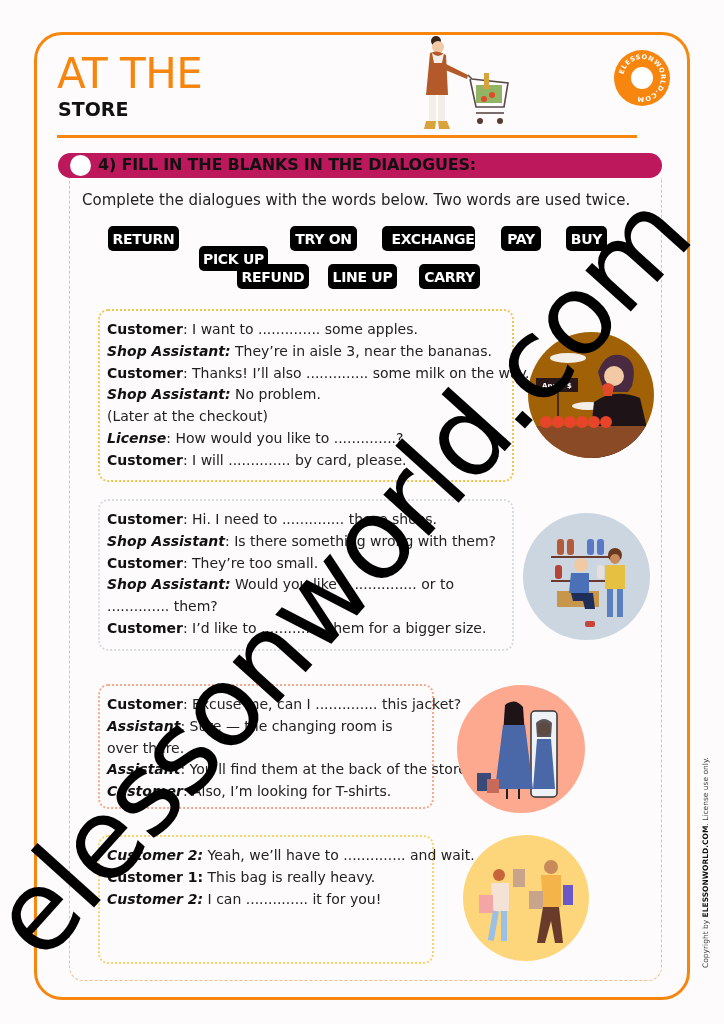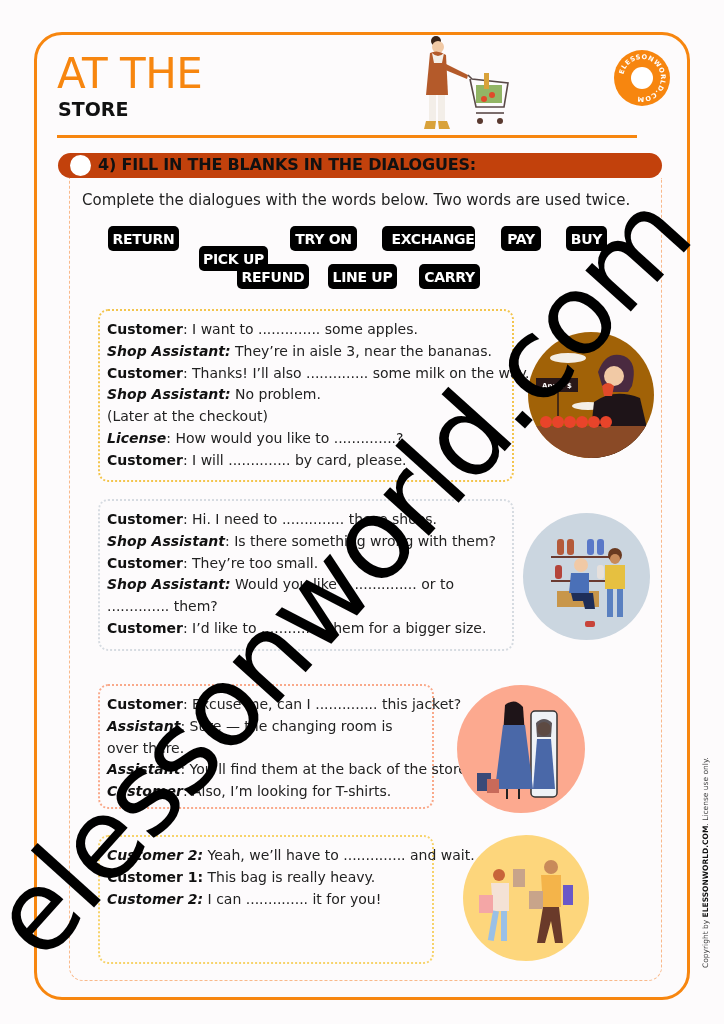--- a/index.html
+++ b/index.html
@@ -29,21 +29,21 @@
   .logo {
     position: absolute; left: 614px; top: 50px; width: 56px; height: 56px; border-radius: 50%;
     background: #f7860f; display: flex; align-items: center; justify-content: center;
   }
   .logo-hole { width: 22px; height: 22px; border-radius: 50%; background: #fff; }
   .logo svg { position: absolute; left: 0; top: 0; }
 
   
   .banner {
     position: absolute; left: 58px; top: 153px; width: 604px; height: 25px;
-    background: #c2410c; border-radius: 13px;
+    background: #be185d; border-radius: 13px;
   }
   .banner-dot {
     position: absolute; left: 12px; top: 2px; width: 21px; height: 21px; border-radius: 50%; background: #fff;
   }
   .banner-text {
     position: absolute; left: 40px; top: 2px; font-size: 16px; font-weight: 900; color: #111;
     font-family: "DejaVu Sans", sans-serif; letter-spacing: -0.2px;
   }
 
   .section-box {

